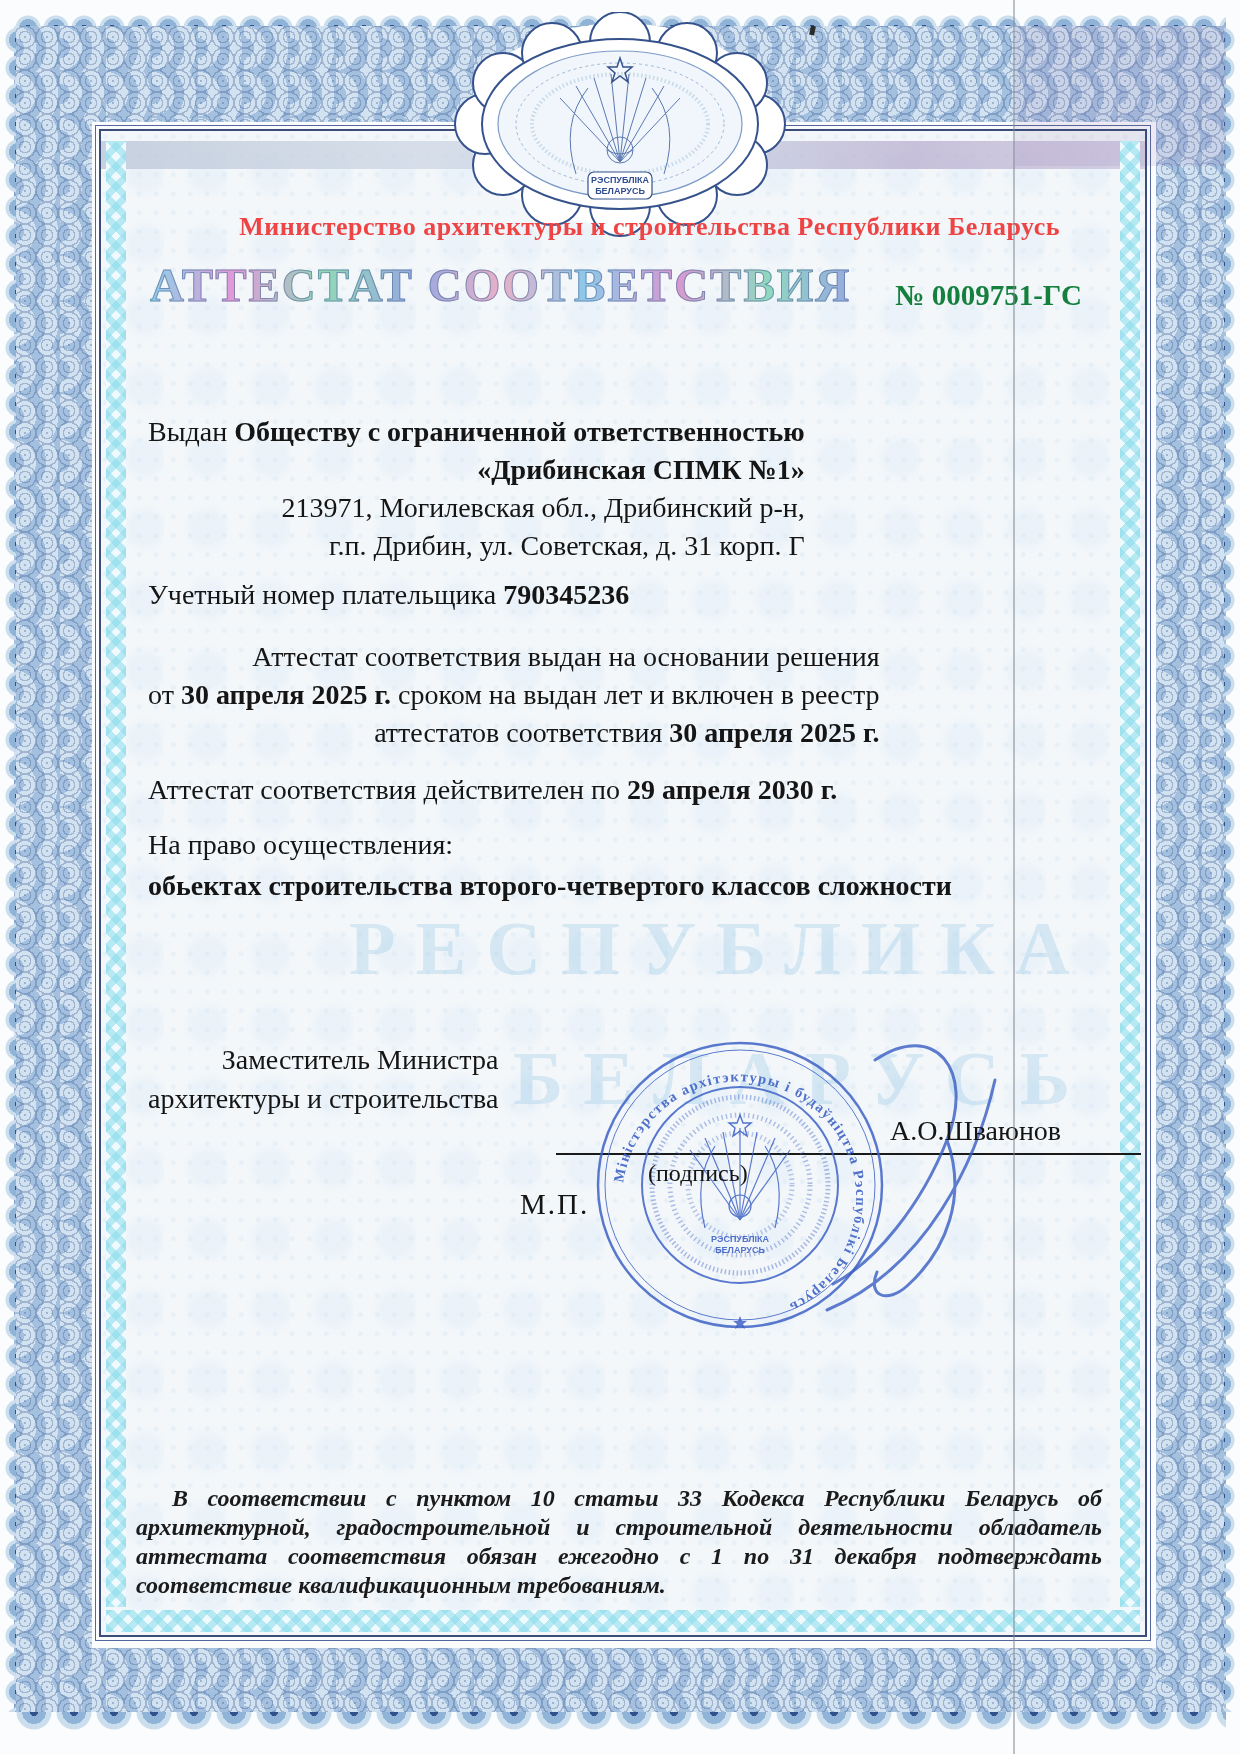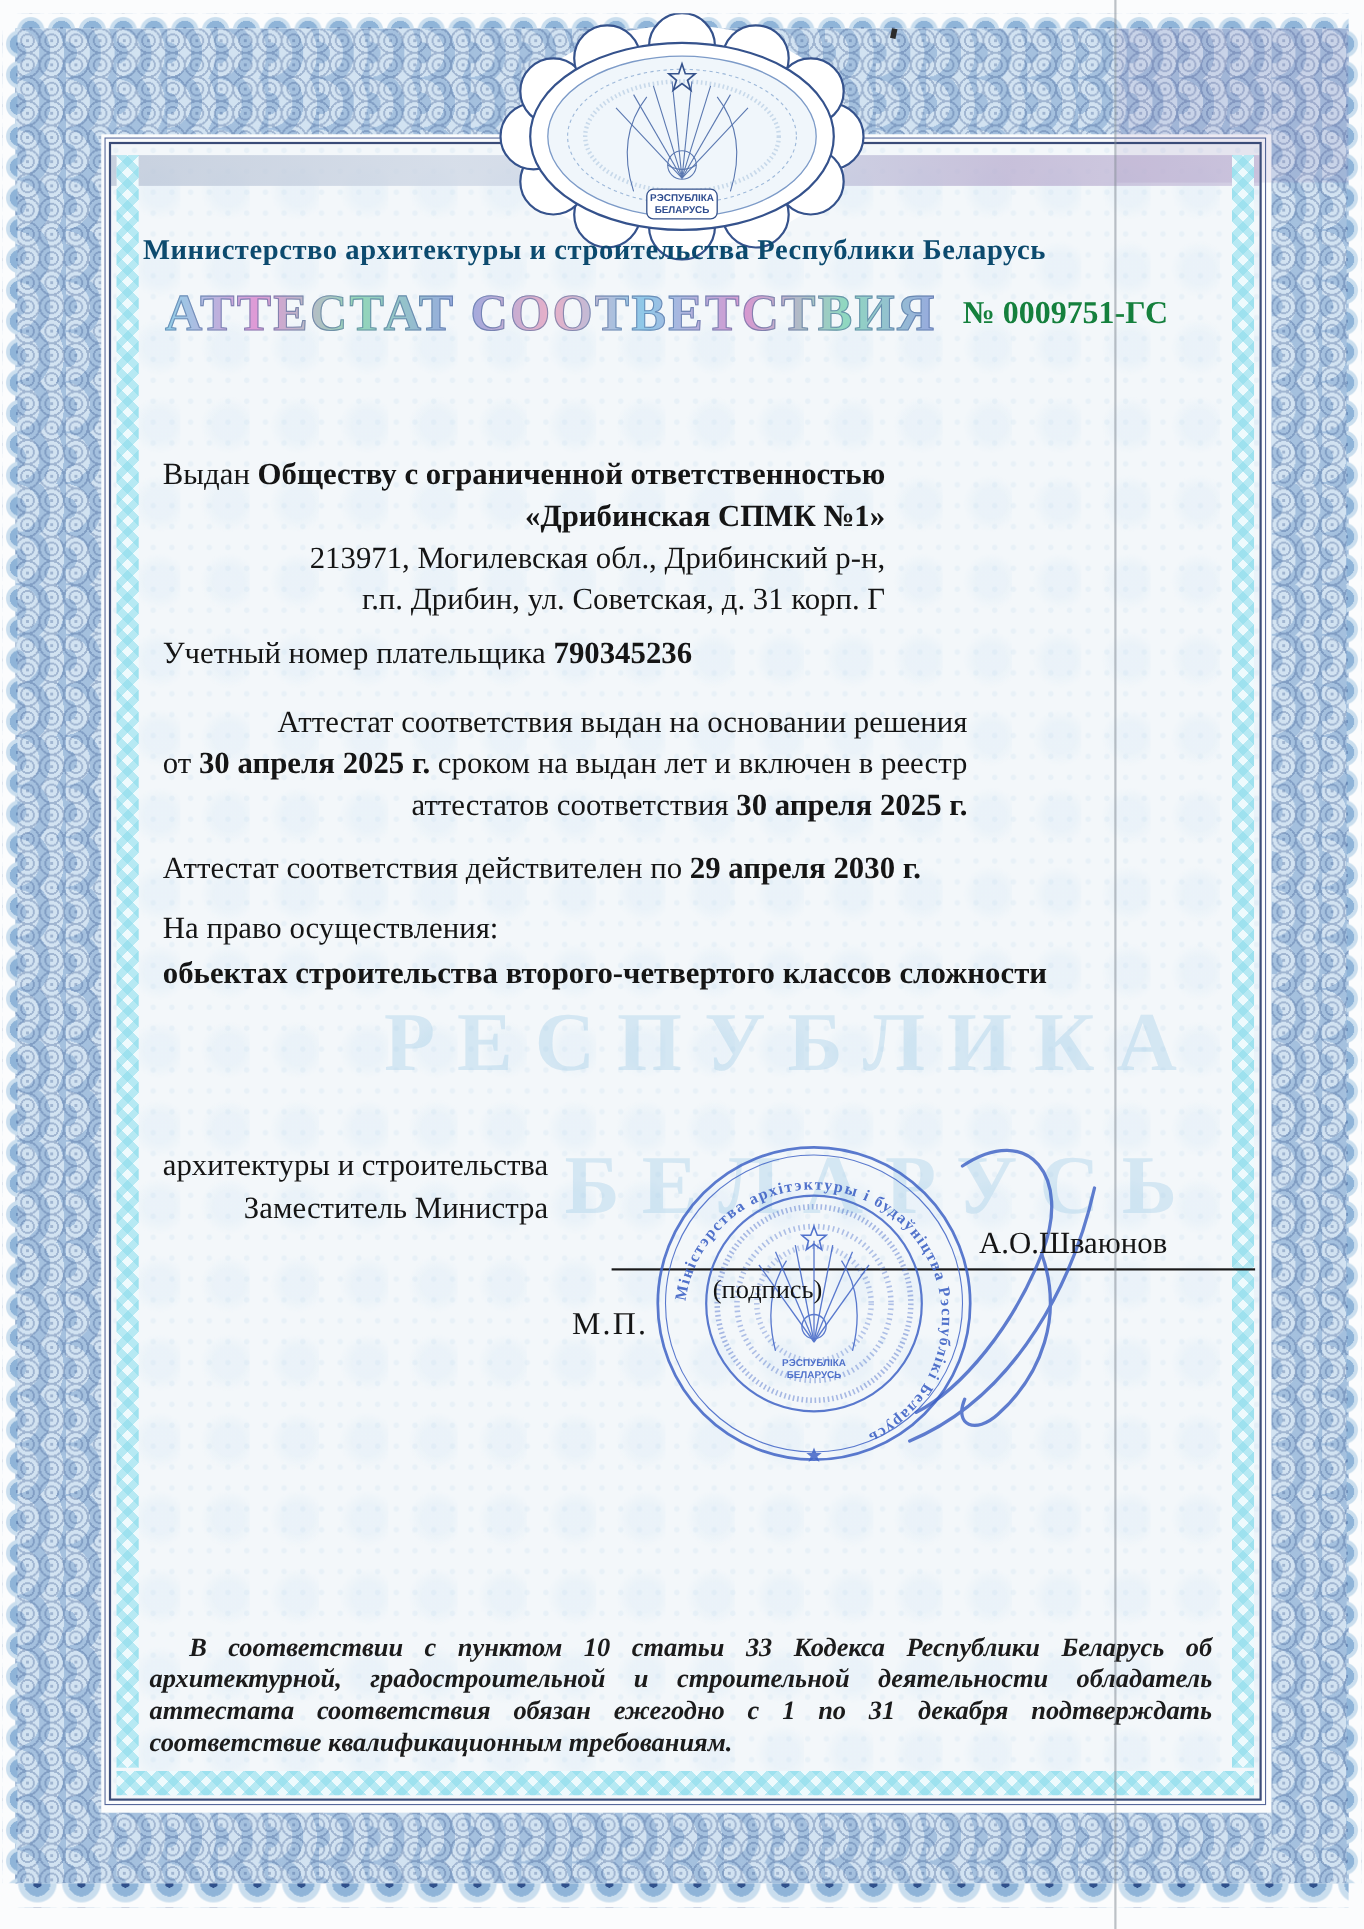--- a/index.html
+++ b/index.html
@@ -56,23 +56,23 @@
     background-color:#eefafd;}
   .zig-left{left:106px;top:141px;width:20px;height:1466px;}
   .zig-right{left:1120px;top:141px;width:20px;height:1466px;}
   .zig-bottom{left:106px;top:1610px;width:1034px;height:22px;}
   .fold-line{position:absolute;left:1013px;top:0;width:2px;height:1754px;
     background:rgba(126,133,144,.5);z-index:8;}
   .top-dot{position:absolute;left:810px;top:26px;width:5px;height:9px;background:#2b2b2b;
     transform:rotate(12deg);z-index:8;}
   
   .ministry{position:absolute;left:130px;top:212px;width:930px;z-index:5;
-    text-align:left;font-size:26px;font-weight:bold;color:#0c4a6e;letter-spacing:.5px;}
+    text-align:right;font-size:26px;font-weight:bold;color:#ef4444;letter-spacing:.5px;}
   .title-row{position:absolute;left:150px;top:258px;width:960px;z-index:5;
-    display:flex;align-items:center;gap:24px;}
+    display:flex;align-items:flex-end;gap:44px;}
   .cert-title{
     font-size:47px;font-weight:bold;letter-spacing:2px;white-space:nowrap;
     background:linear-gradient(93deg,#8ed0e8 0%,#e09ad6 12%,#92d8b8 25%,#97a8e0 38%,#e8b0c8 50%,#8ec8e8 62%,#d898d0 75%,#90d8c0 88%,#98a8e0 100%);
     -webkit-background-clip:text;background-clip:text;color:transparent;
     -webkit-text-stroke:1px rgba(70,100,150,.55);}
   .cert-number{font-size:29px;font-weight:bold;color:#15803d;white-space:nowrap;}
   .line{white-space:nowrap;line-height:38px;font-size:28px;}
   .b{font-weight:bold;}
   .blk{position:absolute;left:148px;z-index:5;text-align:right;}
   .blk-recipient{top:413px;}
@@ -200,22 +200,22 @@
 </div>
 
 <div class="blk blk-scope-head">
   <div class="line">На право осуществления:</div>
 </div>
 <div class="blk blk-scope">
   <div class="line">обьектах строительства второго-четвертого классов сложности</div>
 </div>
 
 <div class="blk blk-sign-pos">
+  <div class="line">Заместитель Министра</div>
   <div class="line">архитектуры и строительства</div>
-  <div class="line">Заместитель Министра</div>
 </div>
 <div class="sig-line"></div>
 <div class="sig-caption">(подпись)</div>
 <div class="signer-name">А.О.Шваюнов</div>
 <div class="seal-mark">М.П.</div>
 
 <svg class="stamp-svg" width="470" height="350" viewBox="0 0 470 350">
   <g stroke="#3f63c6" fill="none" opacity="0.85">
     <circle cx="165" cy="175" r="142" stroke-width="2.5"></circle>
     <circle cx="165" cy="175" r="135" stroke-width="1"></circle>

